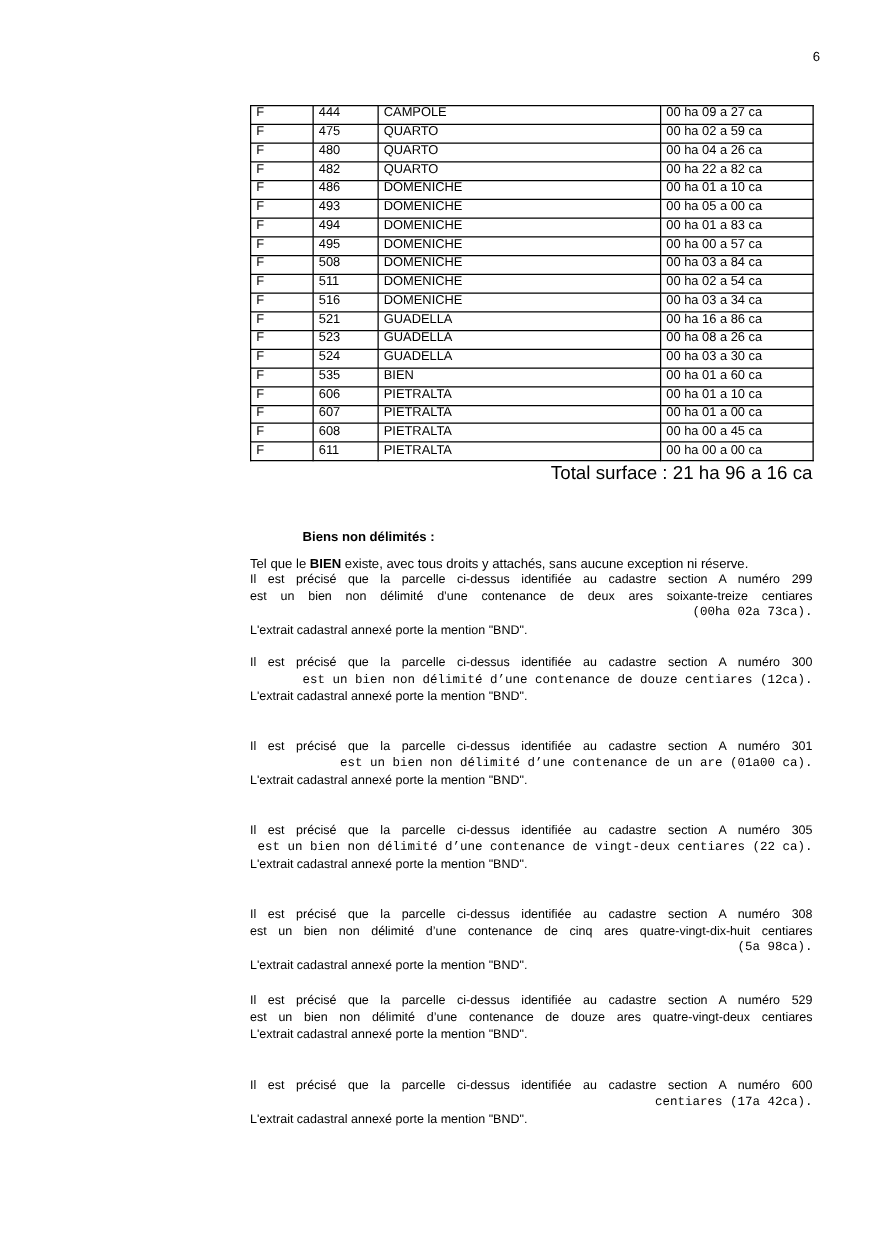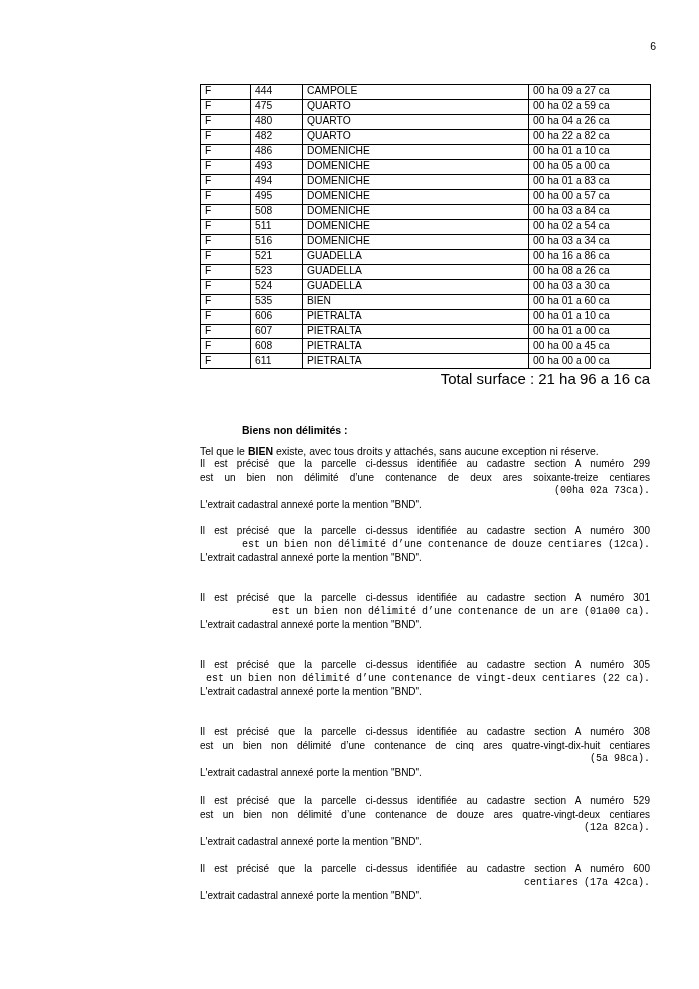--- a/index.html
+++ b/index.html
@@ -281,21 +281,20 @@
       </div>
       <div class="para" style="top: 725px;">
         <div class="just">Il est précisé que la parcelle ci-dessus identifiée au cadastre section A numéro 308</div>
         <div class="just">est un bien non délimité d’une contenance de cinq ares quatre-vingt-dix-huit centiares</div>
         <div class="lastline">(5a 98ca).</div>
         <div class="plain">L'extrait cadastral annexé porte la mention "BND".</div>
       </div>
       <div class="para" style="top: 794px;">
         <div class="just">Il est précisé que la parcelle ci-dessus identifiée au cadastre section A numéro 529</div>
         <div class="just">est un bien non délimité d’une contenance de douze ares quatre-vingt-deux centiares</div>
-        <div class="lastline">(12a 82ca).</div>
         <div class="plain">L'extrait cadastral annexé porte la mention "BND".</div>
       </div>
       <div class="para" style="top: 862px;">
         <div class="just">Il est précisé que la parcelle ci-dessus identifiée au cadastre section A numéro 600</div>
         <div class="lastline">centiares (17a 42ca).</div>
         <div class="plain">L'extrait cadastral annexé porte la mention "BND".</div>
       </div>
     </div>
 
 </div>

